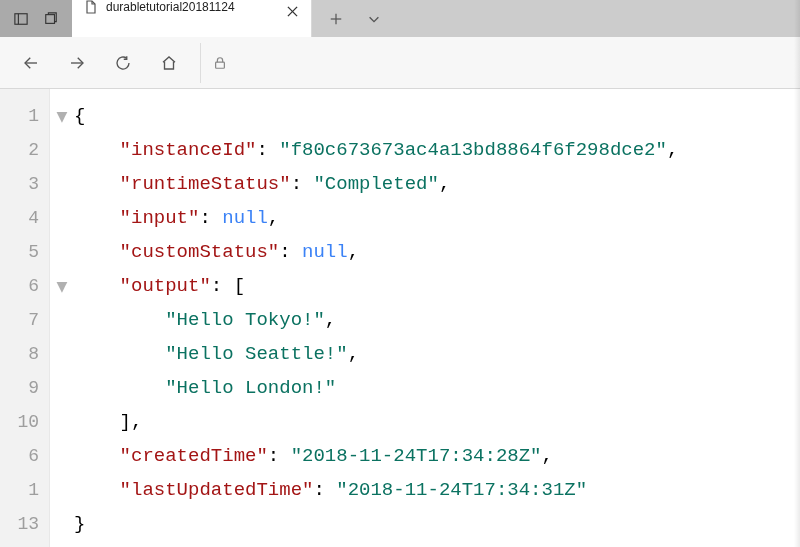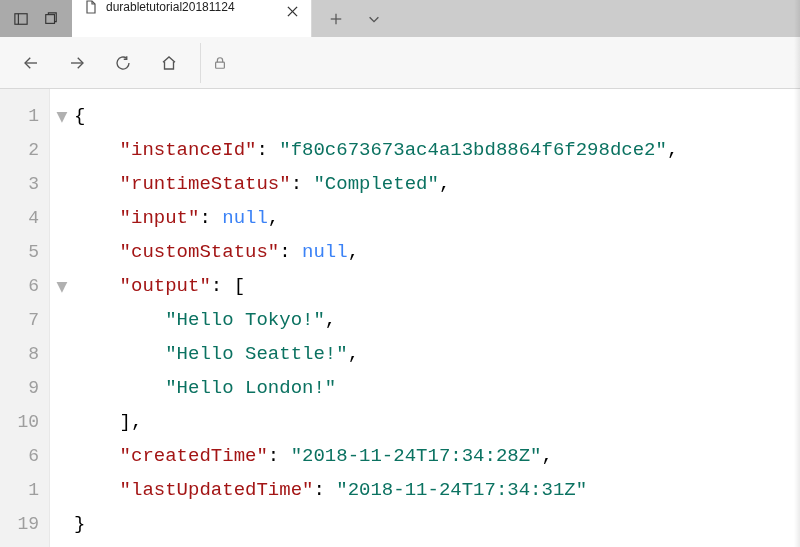--- a/index.html
+++ b/index.html
@@ -265,21 +265,21 @@
       <div>3</div>
       <div>4</div>
       <div>5</div>
       <div>6</div>
       <div>7</div>
       <div>8</div>
       <div>9</div>
       <div>10</div>
       <div>6</div>
       <div>1</div>
-      <div>19</div>
+      <div>13</div>
     </div>
   <div class="fold-gutter" id="fold">
       <div>▼</div>
       <div></div>
       <div></div>
       <div></div>
       <div></div>
       <div>▼</div>
       <div></div>
       <div></div>

